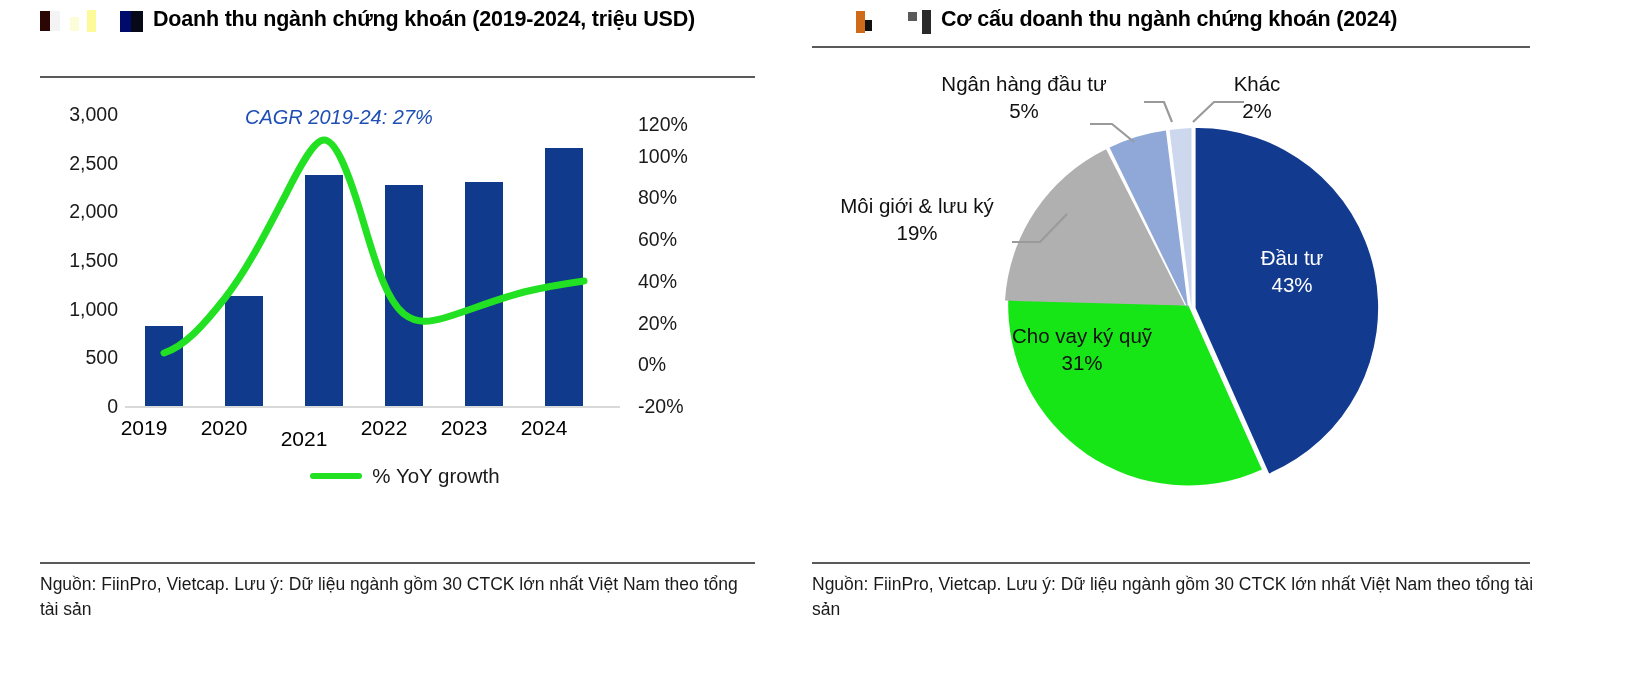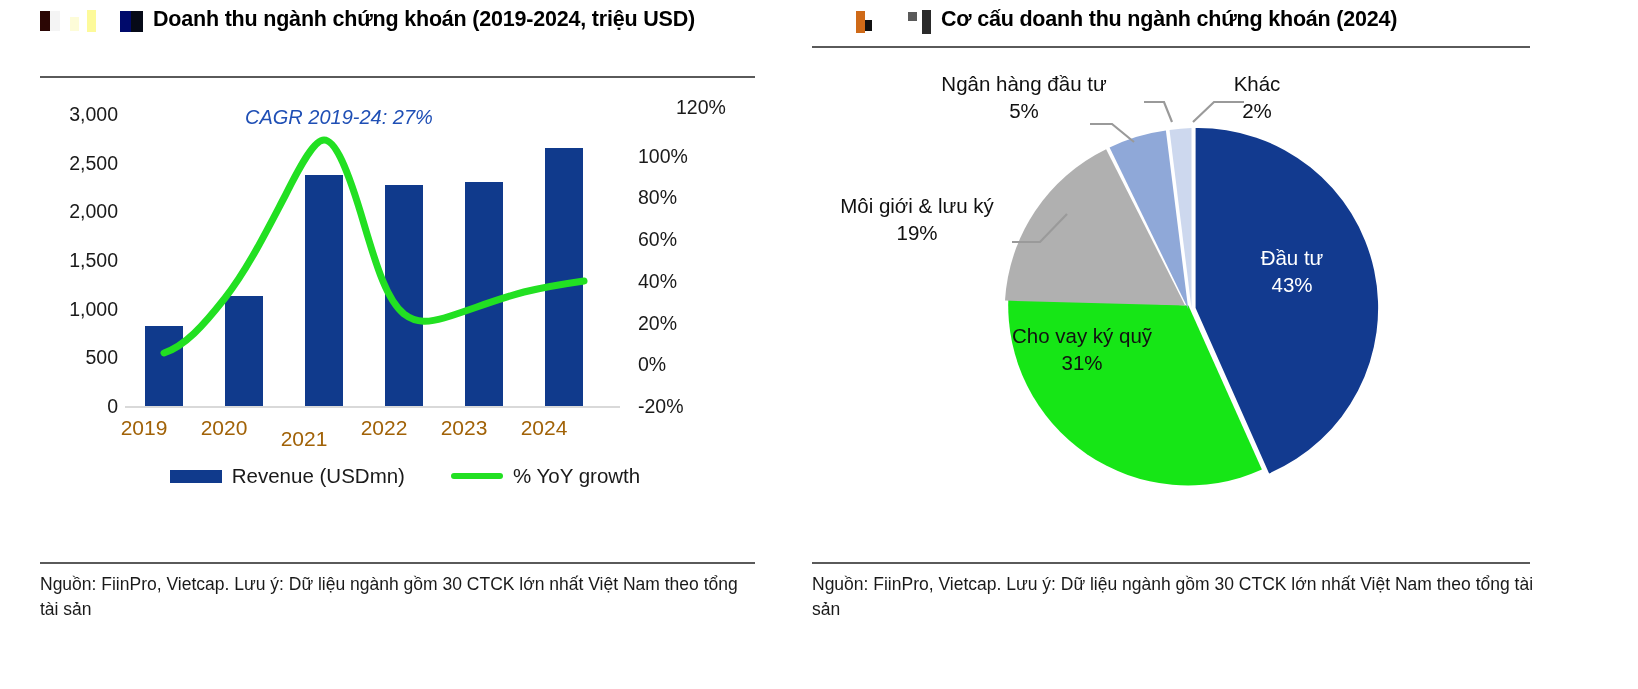--- a/index.html
+++ b/index.html
@@ -65,21 +65,21 @@
     left:0;
   }
   .y2tick{
     position:absolute;left:598px;width:90px;text-align:left;
     font-size:19.5px;color:#1a1a1a;transform:translateY(-50%);
   }
   .bar{
     position:absolute;bottom:0;width:38px;background:#103a8c;
   }
   .xlabel{
-    position:absolute;top:320px;font-size:21px;color:#a16207;
+    position:absolute;top:320px;font-size:21px;color:#000000;
     text-align:center;width:90px;
   }
   .cagr{
     position:absolute;left:205px;top:10px;
     font-size:20px;font-style:italic;color:#1f4fb5;
     white-space:nowrap;
   }
   .legend{
     position:absolute;left:85px;top:368px;width:560px;
     display:flex;align-items:center;gap:46px;justify-content:center;
@@ -124,21 +124,21 @@
     <div class="bar-chart">
 
       <div class="ytick" style="top:18px;">3,000</div>
       <div class="ytick" style="top:66.7px;">2,500</div>
       <div class="ytick" style="top:115.3px;">2,000</div>
       <div class="ytick" style="top:164px;">1,500</div>
       <div class="ytick" style="top:212.7px;">1,000</div>
       <div class="ytick" style="top:261.3px;">500</div>
       <div class="ytick" style="top:310px;">0</div>
 
-      <div class="y2tick" style="top:11px;margin-left:38px;">120%</div>
+      <div class="y2tick" style="top:28px;">120%</div>
       <div class="y2tick" style="top:59.7px;">100%</div>
       <div class="y2tick" style="top:101.4px;">80%</div>
       <div class="y2tick" style="top:143.1px;">60%</div>
       <div class="y2tick" style="top:184.9px;">40%</div>
       <div class="y2tick" style="top:226.6px;">20%</div>
       <div class="y2tick" style="top:268.3px;">0%</div>
       <div class="y2tick" style="top:310px;">-20%</div>
 
       <div class="cagr">CAGR 2019-24: 27%</div>
 
@@ -166,24 +166,20 @@
 
       <div class="xlabel" style="left:59px;">2019</div>
       <div class="xlabel" style="left:139px;">2020</div>
       <div class="xlabel" style="left:219px;margin-top:11px;">2021</div>
       <div class="xlabel" style="left:299px;">2022</div>
       <div class="xlabel" style="left:379px;">2023</div>
       <div class="xlabel" style="left:459px;">2024</div>
 
       <div class="legend">
         <span class="legend-item">
-          <span class="swatch-bar"></span>
-          <span>Revenue (USDmn)</span>
-        </span>
-        <span class="legend-item">
           <span class="swatch-line"></span>
           <span>% YoY growth</span>
         </span>
       </div>
     </div>
 
     <div class="rule-bot"></div>
     <div class="footnote">Nguồn: FiinPro, Vietcap. Lưu ý: Dữ liệu ngành gồm 30 CTCK lớn nhất Việt Nam theo tổng tài sản</div>
   </div>
 

